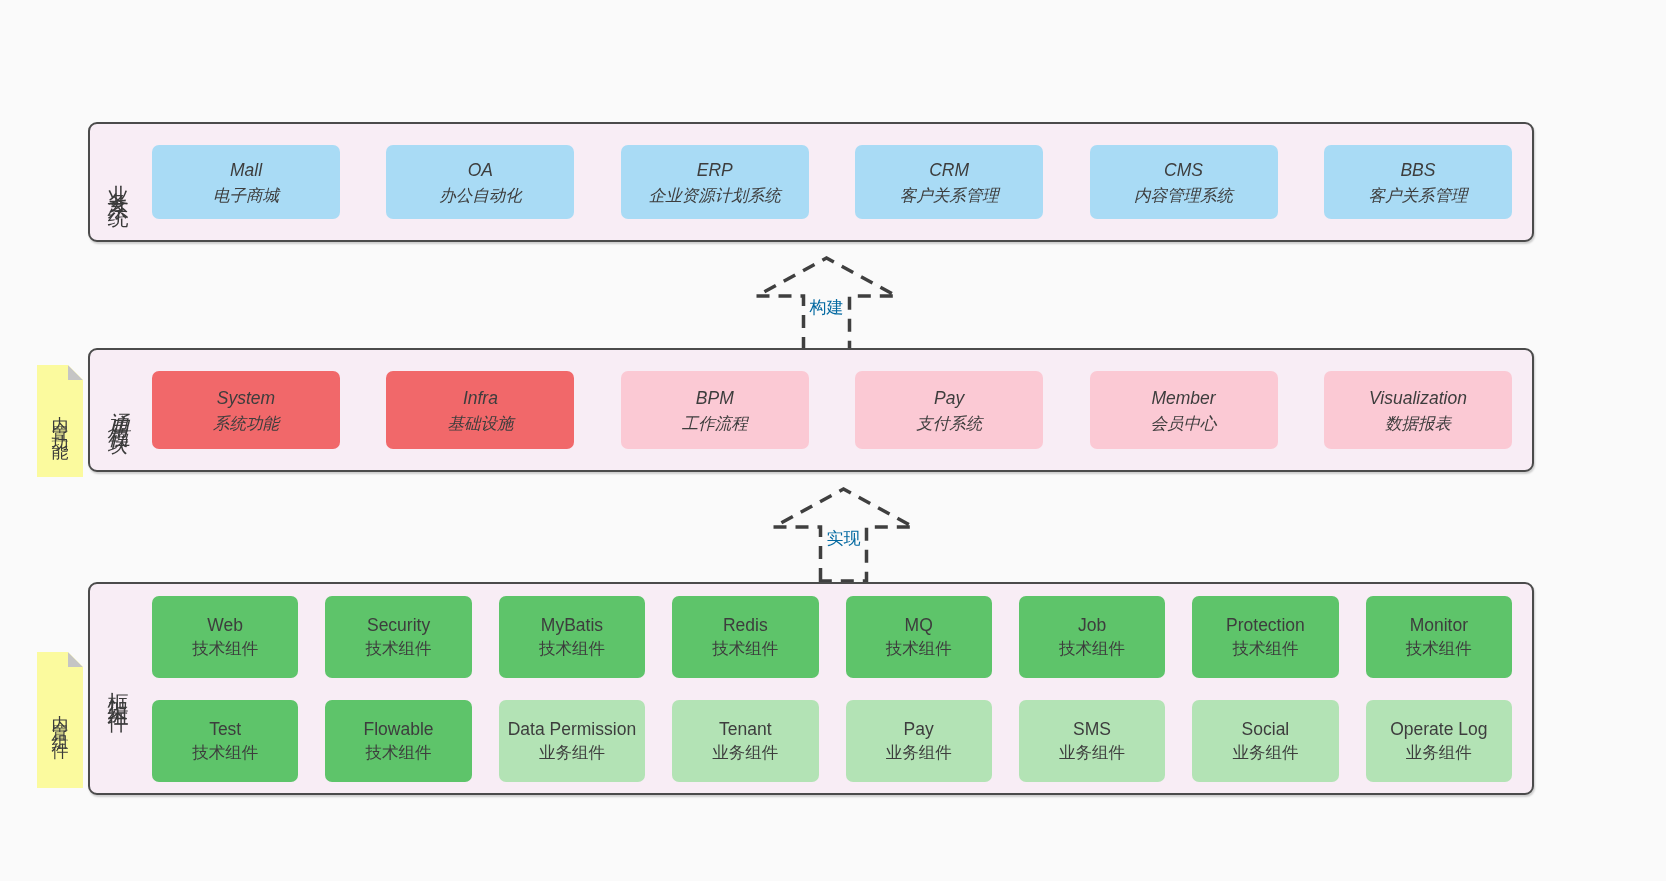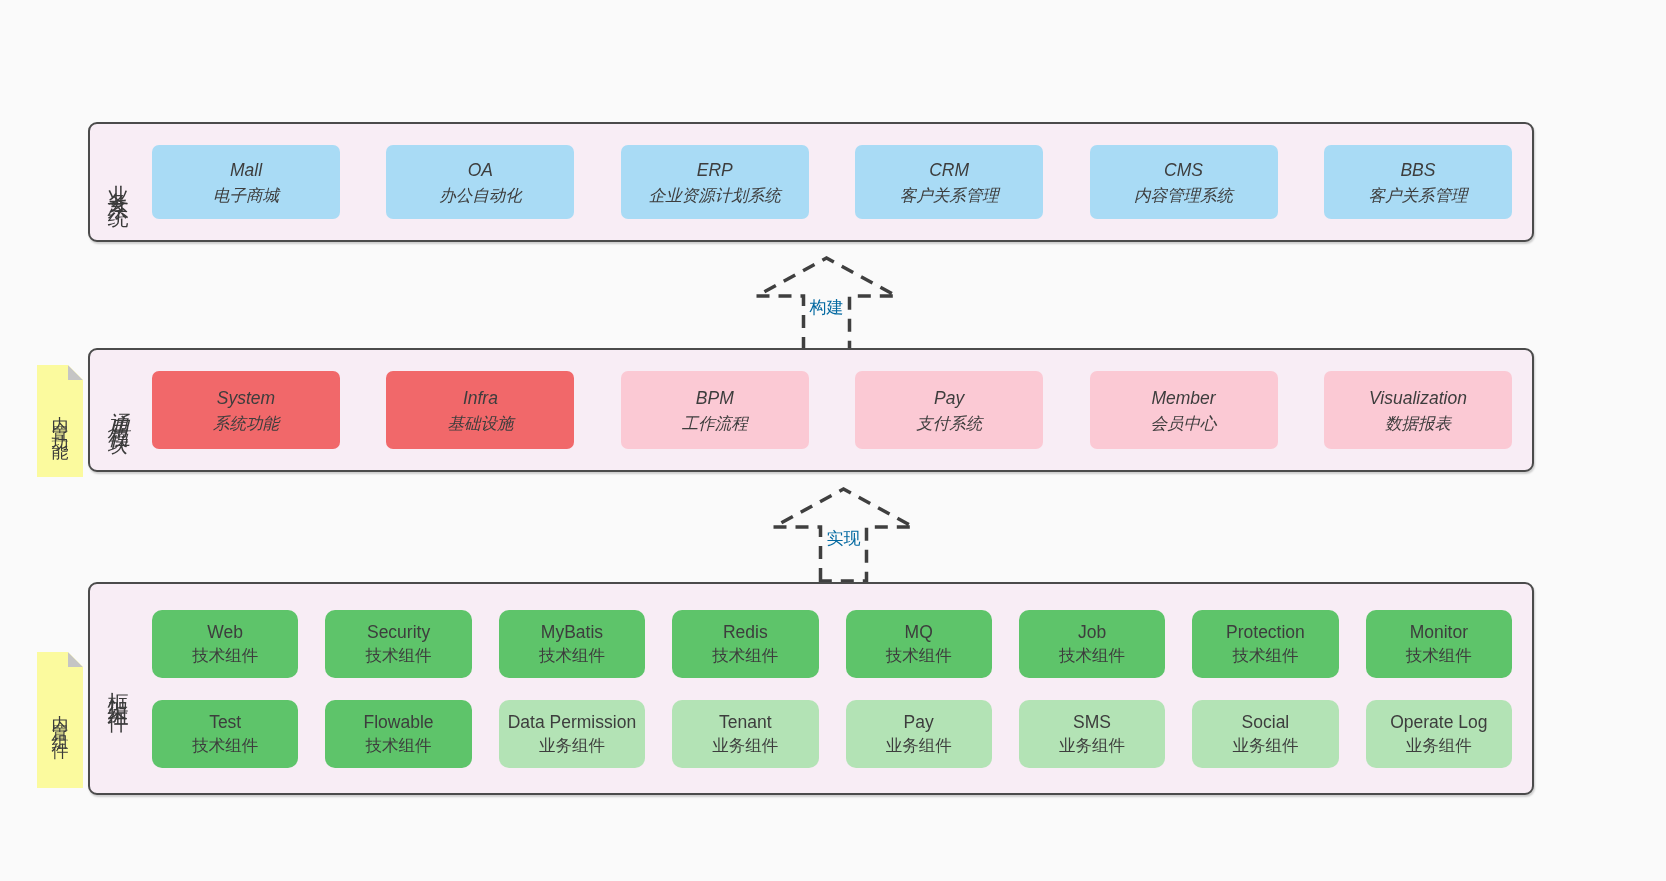--- a/index.html
+++ b/index.html
@@ -69,21 +69,21 @@
     flex-direction:column;
     justify-content:center;
     gap:22px;
     padding:0 20px 0 14px;
   }
   .grid-row{
     display:grid;
     grid-template-columns:repeat(8,1fr);
     gap:27px;
   }
-  .grid-row .box{width:auto;height:68px;line-height:1.35;border-radius:10px;}
+  .grid-row .box{width:auto;height:82px;line-height:1.35;}
   .grid-row .box .box-name{line-height:1.35;}
   .sticky{
     position:absolute;
     width:46px;
     background:#fbfa9e;
     display:flex;
     align-items:center;
     justify-content:center;
     clip-path:polygon(0 0, calc(100% - 15px) 0, 100% 15px, 100% 100%, 0 100%);
   }

